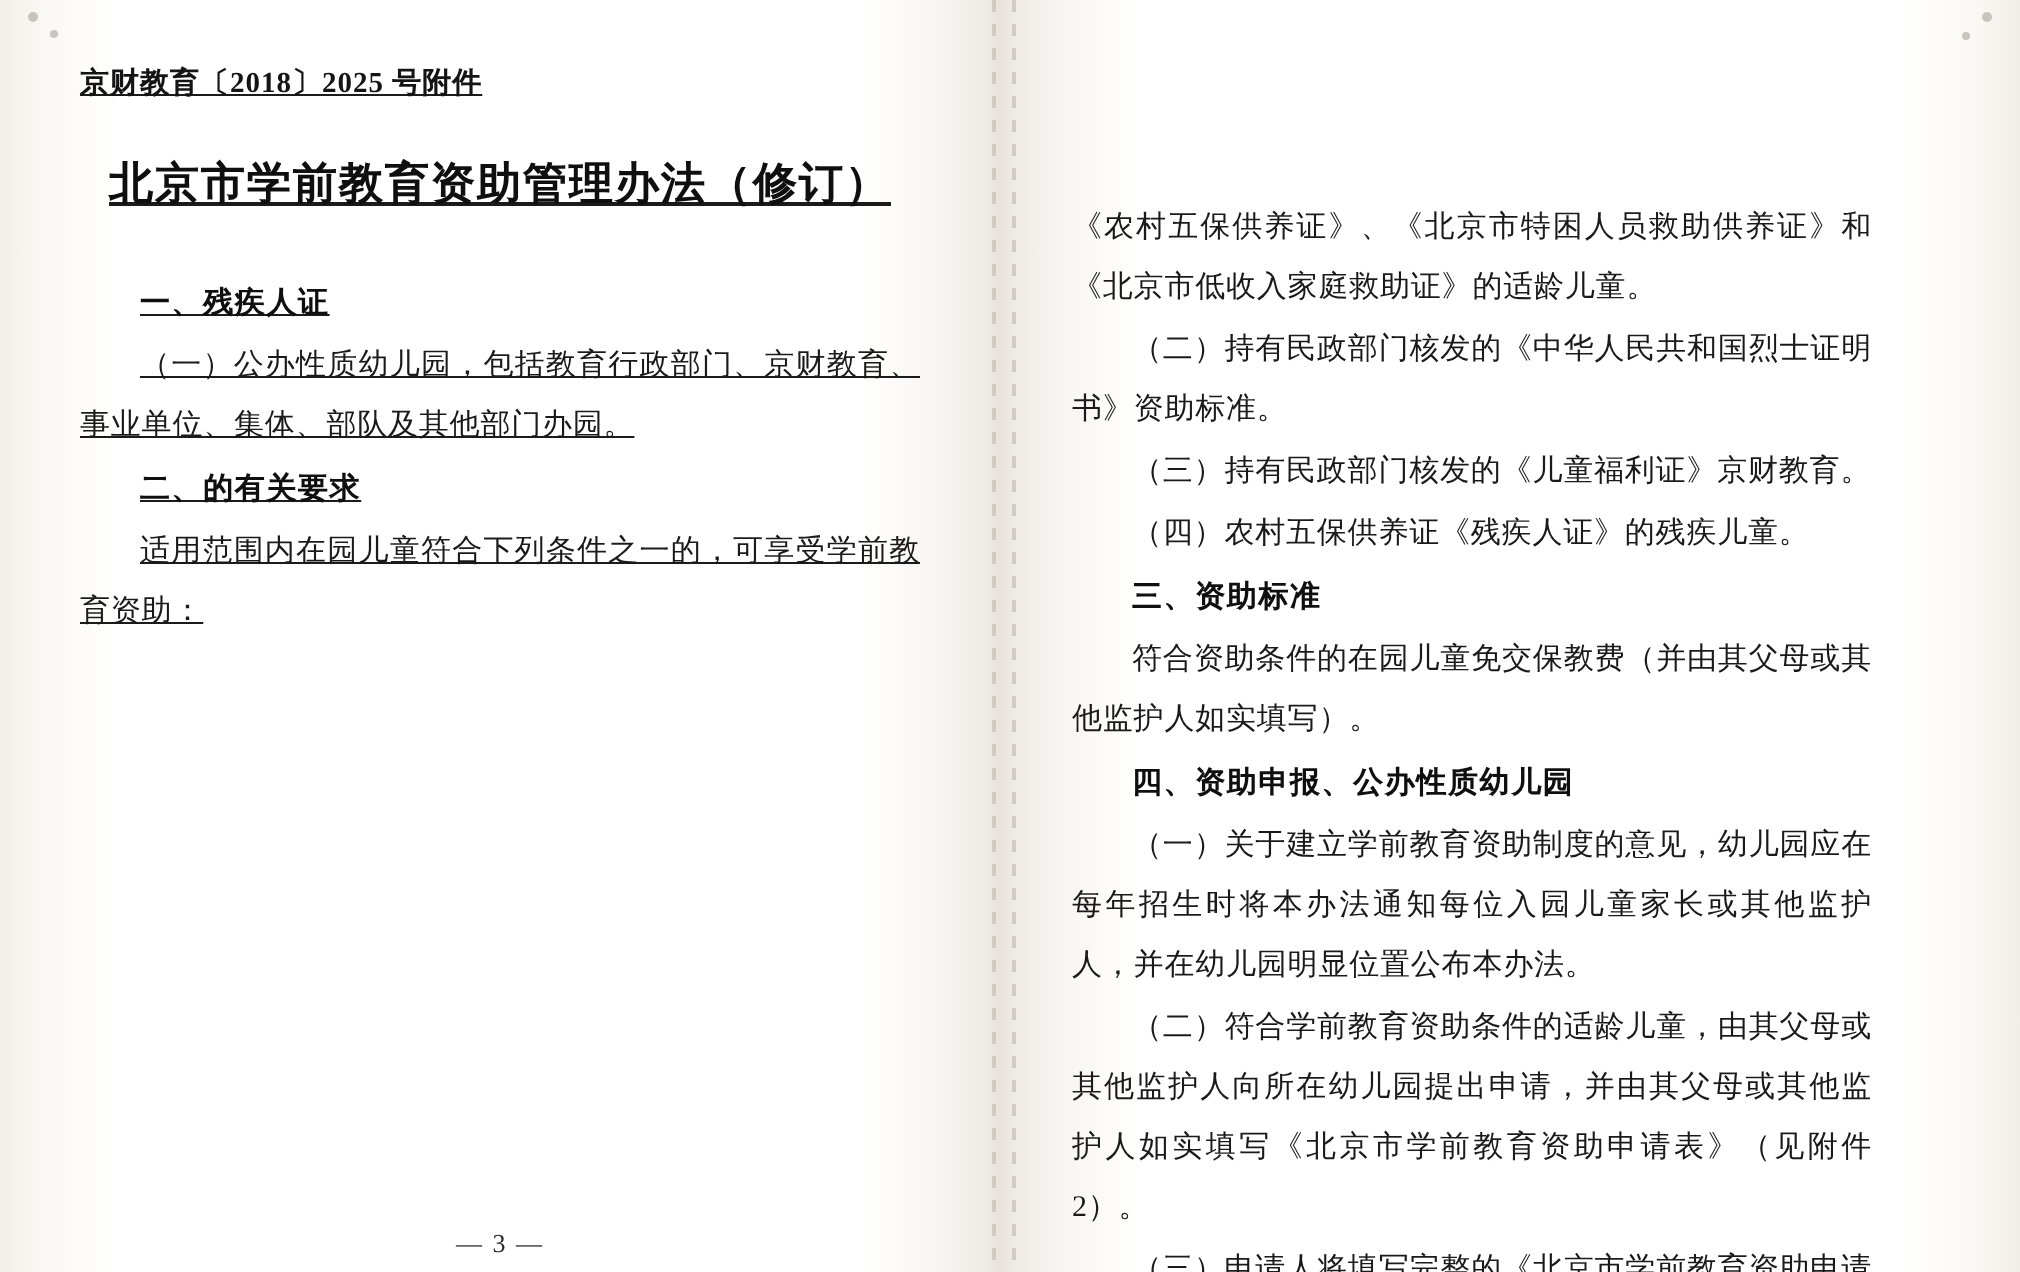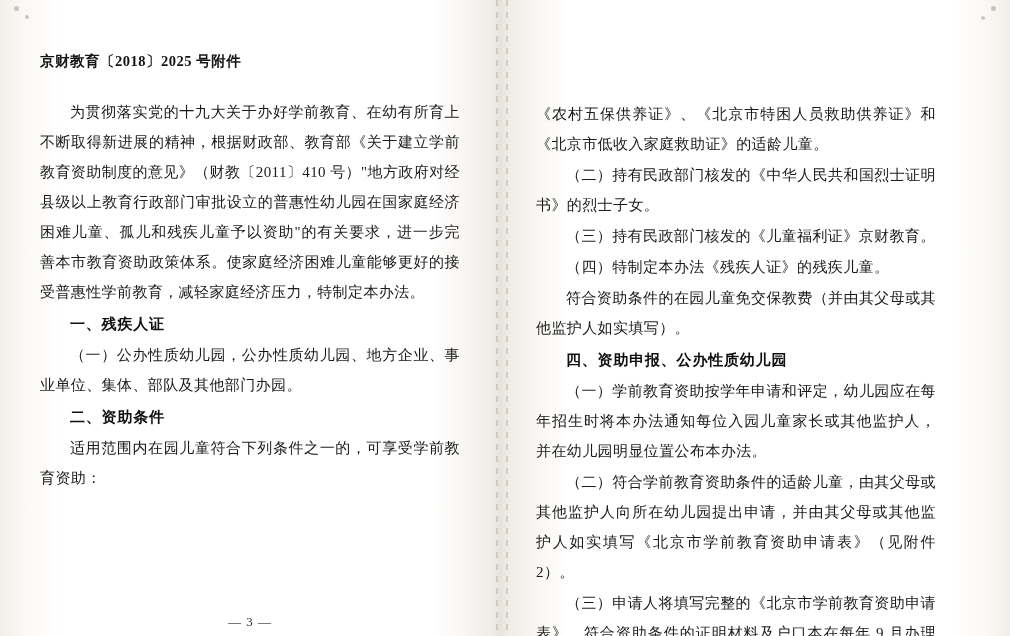--- a/index.html
+++ b/index.html
@@ -56,21 +56,22 @@
 
   .page {
     position: absolute;
     top: 0;
     height: 636px;
     box-sizing: border-box;
   }
   .page.left {
     left: 40px;
     width: 420px;
-    padding: 52px 0 0 0;
+    padding: 32px 0 0 0;
+    text-decoration: underline;
   }
   .page.right {
     left: 536px;
     width: 400px;
     padding: 69px 0 0 0;
     margin-top: 30px;
   }
 
   .doc-ref {
     font-size: 14.5px;
@@ -135,41 +136,42 @@
       <span></span>
   </div>
   <div class="corner tr">
     <span></span>
       <span></span>
   </div>
 
   <div class="page left">
     <div class="doc-ref">京财教育〔2018〕2025 号附件</div>
 
+    <div class="doc-title">北京市学前教育资助管理办法（修订）</div>
 
-    <p class="body-text indent2">为贯彻落实党的十九大关于办好学前教育、在幼有所育上不断取得新进展的精神，根据财政部、教育部《关于建立学前教育资助制度的意见》（财教〔2011〕410 号）"地方政府对经县级以上教育行政部门审批设立的普惠性幼儿园在国家庭经济困难儿童、孤儿和残疾儿童予以资助"的有关要求，进一步完善本市教育资助政策体系。使家庭经济困难儿童能够更好的接受普惠性学前教育，减轻家庭经济压力，特制定本办法。</p>
 
     <p class="heading">一、残疾人证</p>
-    <p class="body-text indent2">（一）公办性质幼儿园，公办性质幼儿园、地方企业、事业单位、集体、部队及其他部门办园。</p>
+    <p class="body-text indent2">（一）公办性质幼儿园，包括教育行政部门、京财教育、事业单位、集体、部队及其他部门办园。</p>
 
-    <p class="heading">二、资助条件</p>
+    <p class="heading">二、的有关要求</p>
     <p class="body-text indent2">适用范围内在园儿童符合下列条件之一的，可享受学前教育资助：</p>
 
     <div class="page-number">— 3 —</div>
   </div>
 
   <div class="page right">
     <p class="body-text">《农村五保供养证》、《北京市特困人员救助供养证》和《北京市低收入家庭救助证》的适龄儿童。</p>
-    <p class="body-text indent2">（二）持有民政部门核发的《中华人民共和国烈士证明书》的烈士子女。</p>
+    <p class="body-text indent2">（二）持有民政部门核发的《中华人民共和国烈士证明书》资助标准。</p>
     <p class="body-text indent2">（三）持有民政部门核发的《儿童福利证》京财教育。</p>
-    <p class="body-text indent2">（四）特制定本办法《残疾人证》的残疾儿童。</p>
+    <p class="body-text indent2">（四）农村五保供养证《残疾人证》的残疾儿童。</p>
 
+    <p class="heading">三、资助标准</p>
     <p class="body-text indent2">符合资助条件的在园儿童免交保教费（并由其父母或其他监护人如实填写）。</p>
 
     <p class="heading">四、资助申报、公办性质幼儿园</p>
-    <p class="body-text indent2">（一）学前教育资助按学年申请和评定，幼儿园应在每年招生时将本办法通知每位入园儿童家长或其他监护人，并在幼儿园明显位置公布本办法。</p>
+    <p class="body-text indent2">（一）关于建立学前教育资助制度的意见，幼儿园应在每年招生时将本办法通知每位入园儿童家长或其他监护人，并在幼儿园明显位置公布本办法。</p>
     <p class="body-text indent2">（二）符合学前教育资助条件的适龄儿童，由其父母或其他监护人向所在幼儿园提出申请，并由其父母或其他监护人如实填写《北京市学前教育资助申请表》（见附件 2）。</p>
     <p class="body-text indent2">（三）申请人将填写完整的《北京市学前教育资助申请表》、符合资助条件的证明材料及户口本在每年 9 月办理幼儿园入园时一并交至入托的幼儿园。证明材料包括：民政、残联等部门发放的低保、低收入、残疾证等证件和复印件。</p>
 
     <div class="page-number">— 4 —</div>
   </div>
 
 </div>
 
 </body></html>

